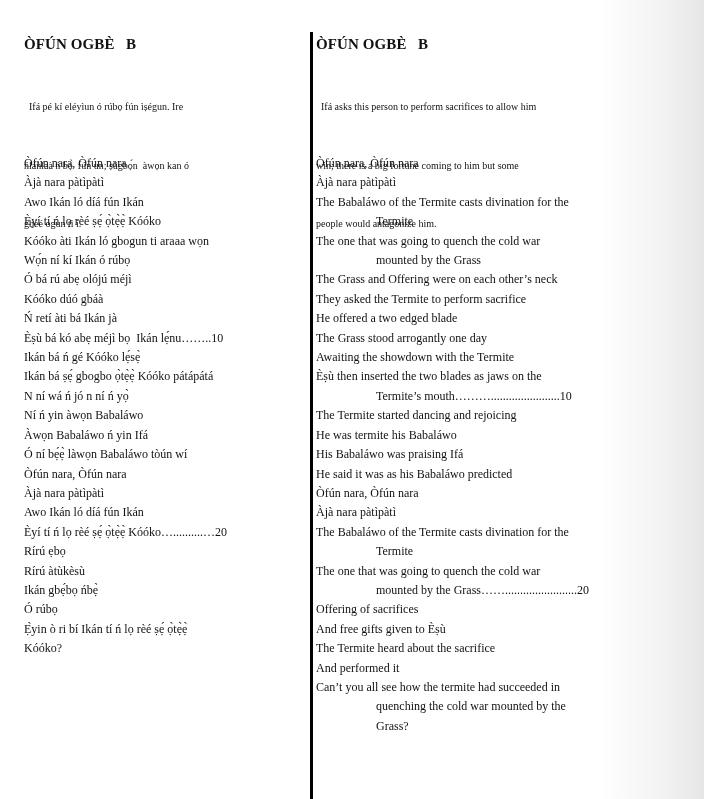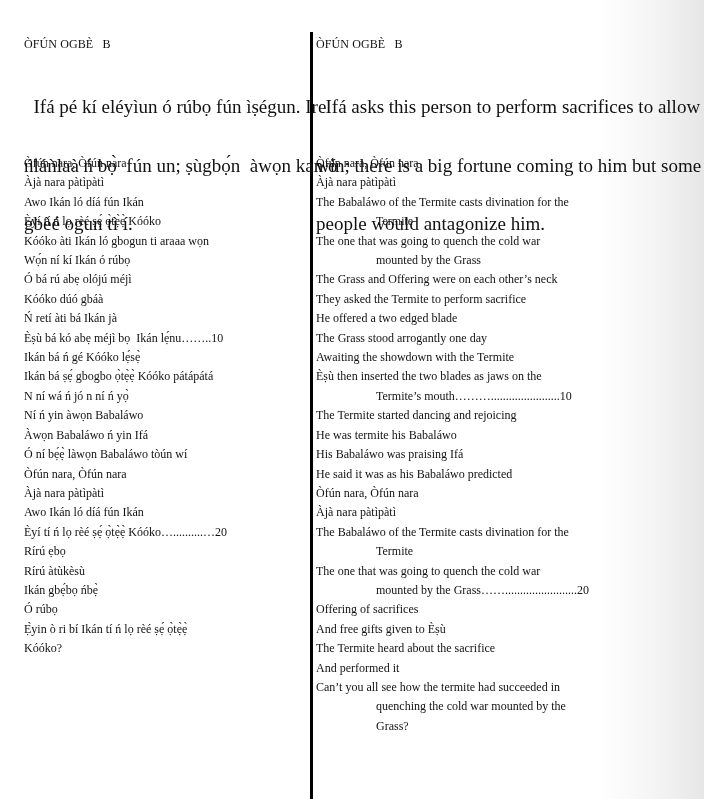--- a/index.html
+++ b/index.html
@@ -39,30 +39,30 @@
       left: 24px;
       width: 284px;
     }
     .col-right {
       left: 316px;
       width: 380px;
     }
     .heading {
       position: absolute;
       top: 35px;
-      font-weight: normal;
-      font-size: 12px;
+      font-weight: bold;
+      font-size: 15px;
       line-height: 19px;
       white-space: pre;
       letter-spacing: 0.1px;
     }
     .intro {
       position: absolute;
       top: 58px;
-      font-size: 19px;
+      font-size: 10px;
       line-height: 19.5px;
       white-space: pre;
     }
     .verses {
       position: absolute;
       top: 154px;
       font-size: 12px;
       line-height: 19.4px;
       margin: 0;
       padding: 0;

